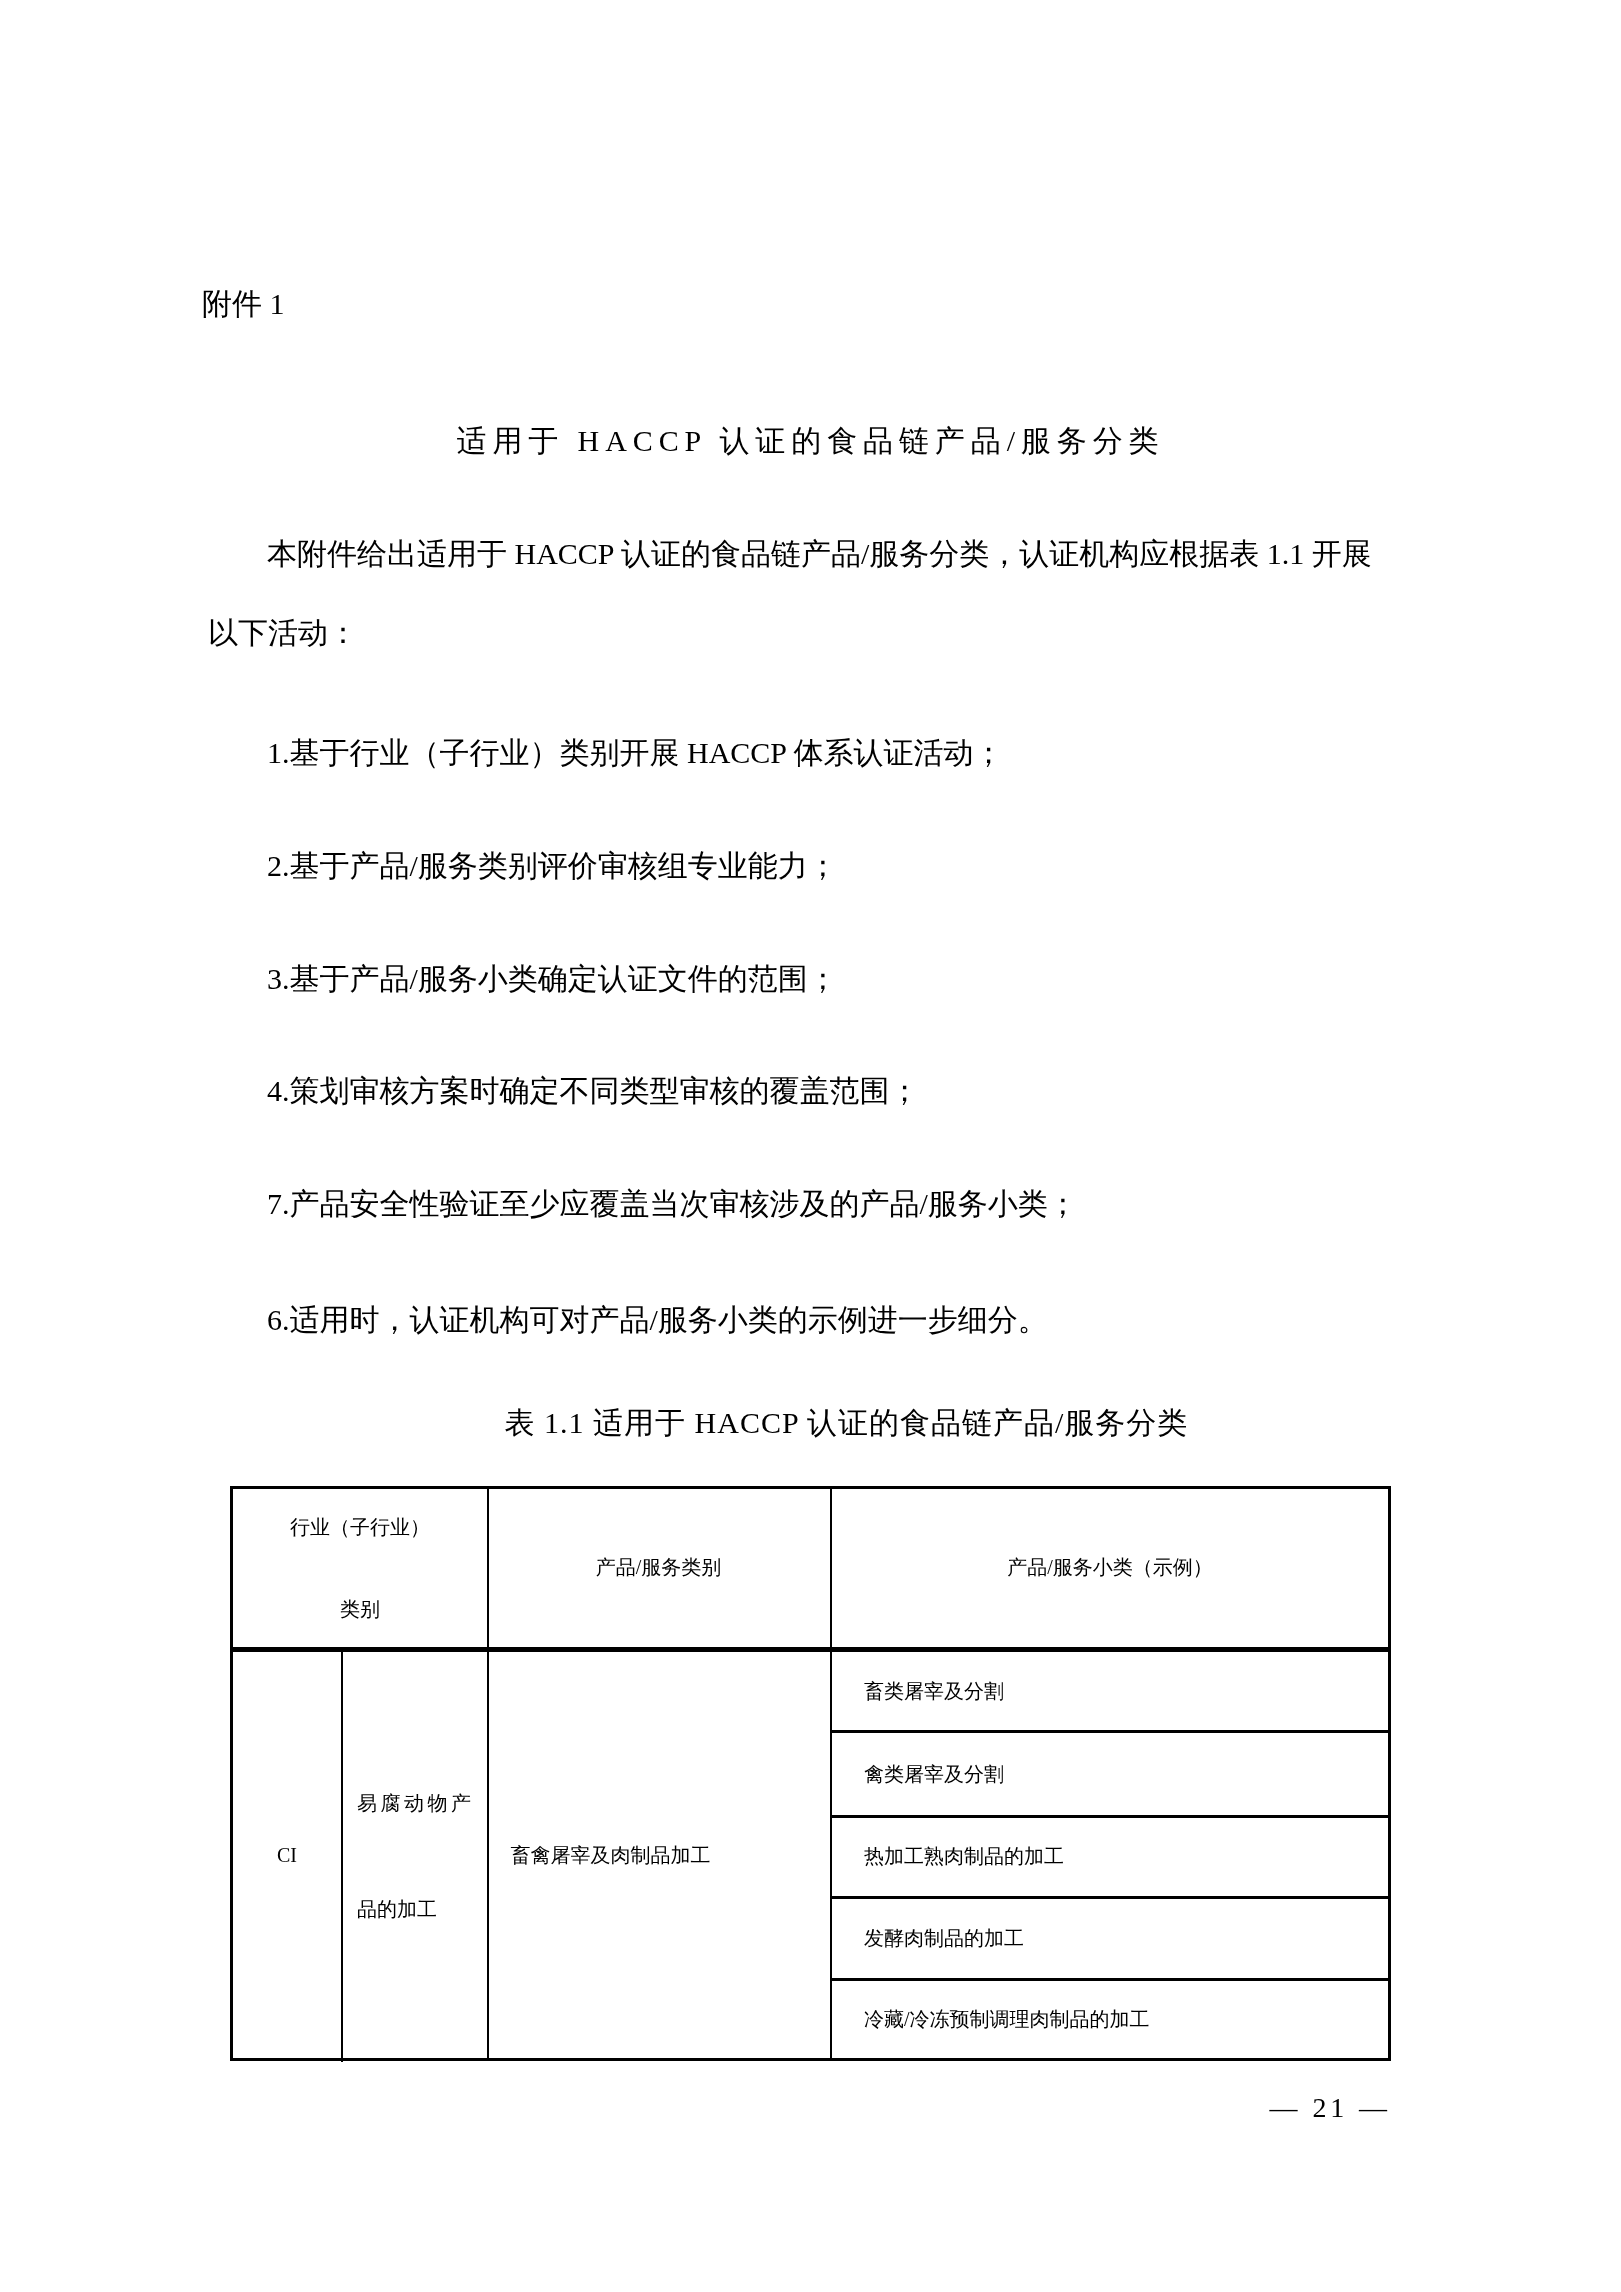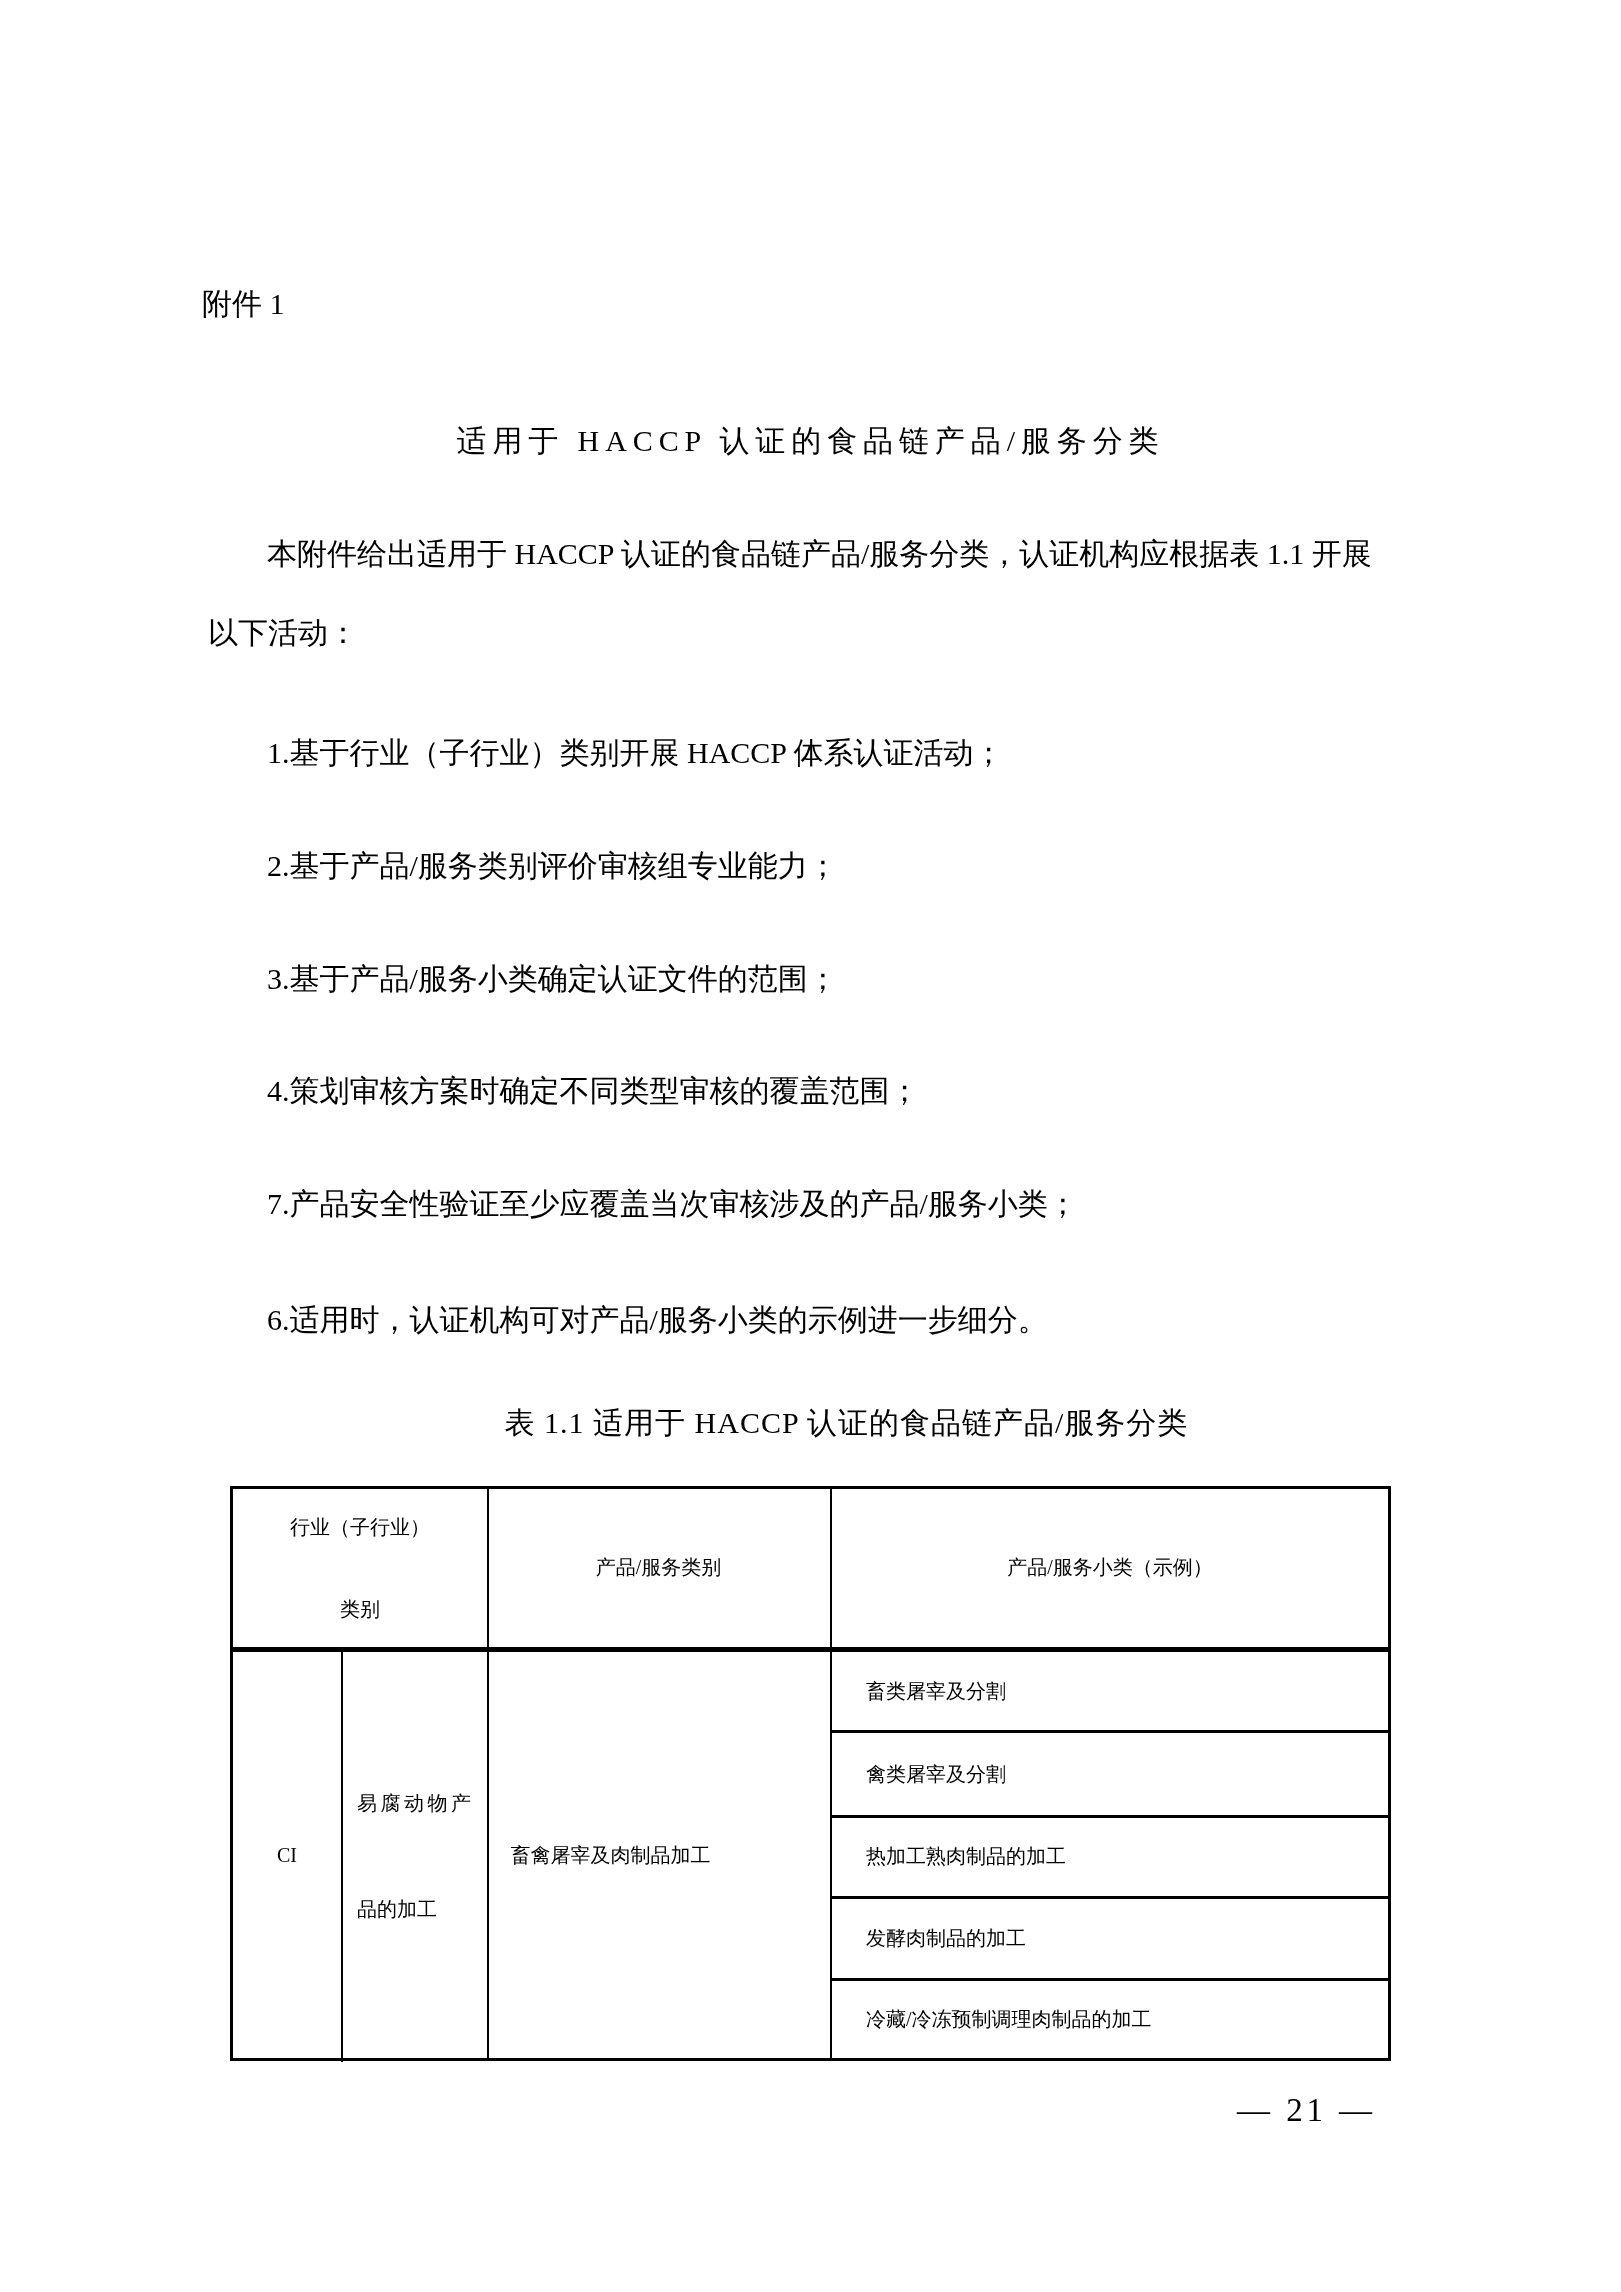--- a/index.html
+++ b/index.html
@@ -56,33 +56,33 @@
   .cell-industry .jtxt {
     width: 114px; line-height: 106px;
     text-align: justify; text-justify: inter-character; word-break: break-all;
   }
   .cell-category { left: 259px; top: 166px; width: 339px; height: 407px; }
   .cell-category .jtxt {
     width: 296px; line-height: 93px;
     text-align: justify; text-justify: inter-character; word-break: break-all;
   }
   .sub-cell {
-    left: 636px; width: 559px;
-    justify-content: flex-start; padding-left: 0; box-sizing: border-box;
+    left: 602px; width: 559px;
+    justify-content: flex-start; padding-left: 32px; box-sizing: border-box;
     white-space: nowrap;
   }
   .sc1 { top: 166px; height: 78px; }
   .sc2 { top: 247px; height: 82px; }
   .sc3 { top: 332px; height: 77px; }
   .sc4 { top: 413px; height: 79px; }
   .sc5 { top: 495px; height: 77px; }
 
   .page-number {
-    position: absolute; top: 2092px; right: 245px;
-    font-size: 33px; letter-spacing: 3.9px; white-space: nowrap; margin-left: 46px;
+    position: absolute; top: 2092px; right: 230px;
+    font-size: 28px; letter-spacing: 3.9px; white-space: nowrap; margin-left: 46px;
   }
 </style>
 </head>
 <body>
 
 <div class="page" style="--text-color: #000000; --bg-color: #ffffff;">
 
   <div class="txt attachment">附件 1</div>
 
   <div class="txt doc-title">适用于 HACCP 认证的食品链产品/服务分类</div>

